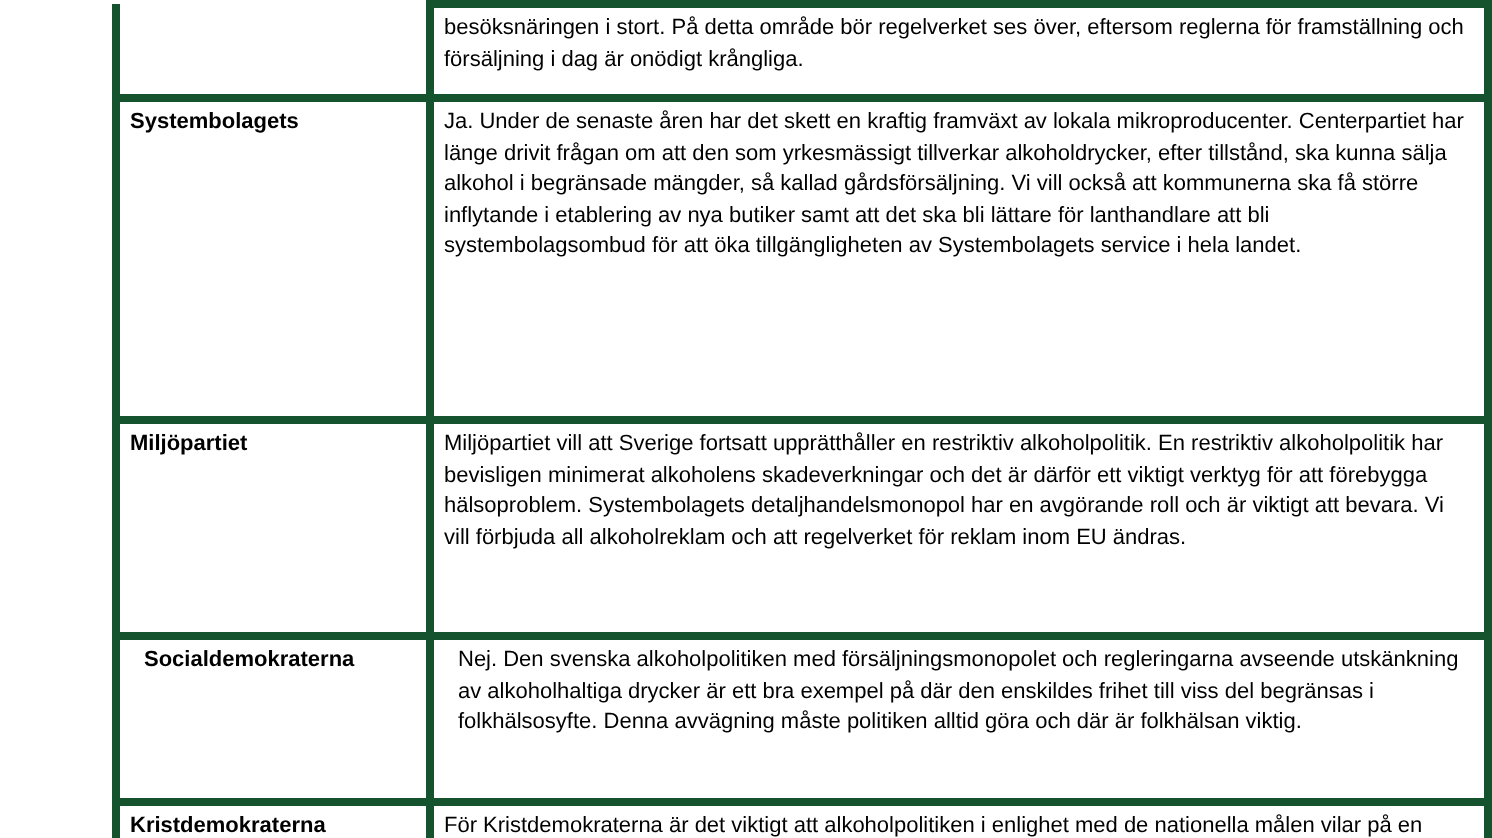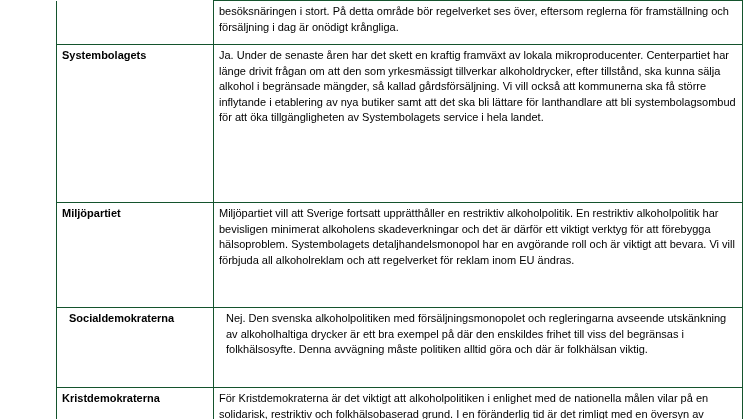--- a/index.html
+++ b/index.html
@@ -18,21 +18,21 @@
   }
   table.qa-table {
     border-collapse: collapse;
     table-layout: fixed;
     margin-left: 56px;
     width: 686px;
   }
   table.qa-table col.c-party { width: 157px; }
   table.qa-table col.c-text  { width: 529px; }
   table.qa-table td {
-    border: 1px solid #14532d;
+    border: 4px solid #14532d;
     vertical-align: top;
     padding: 3px 5px 4px 5px;
     font-size: 11px;
     line-height: 15.5px;
     word-wrap: break-word;
   }
   td.party-cell {
     font-weight: bold;
   }
   td.text-cell {

